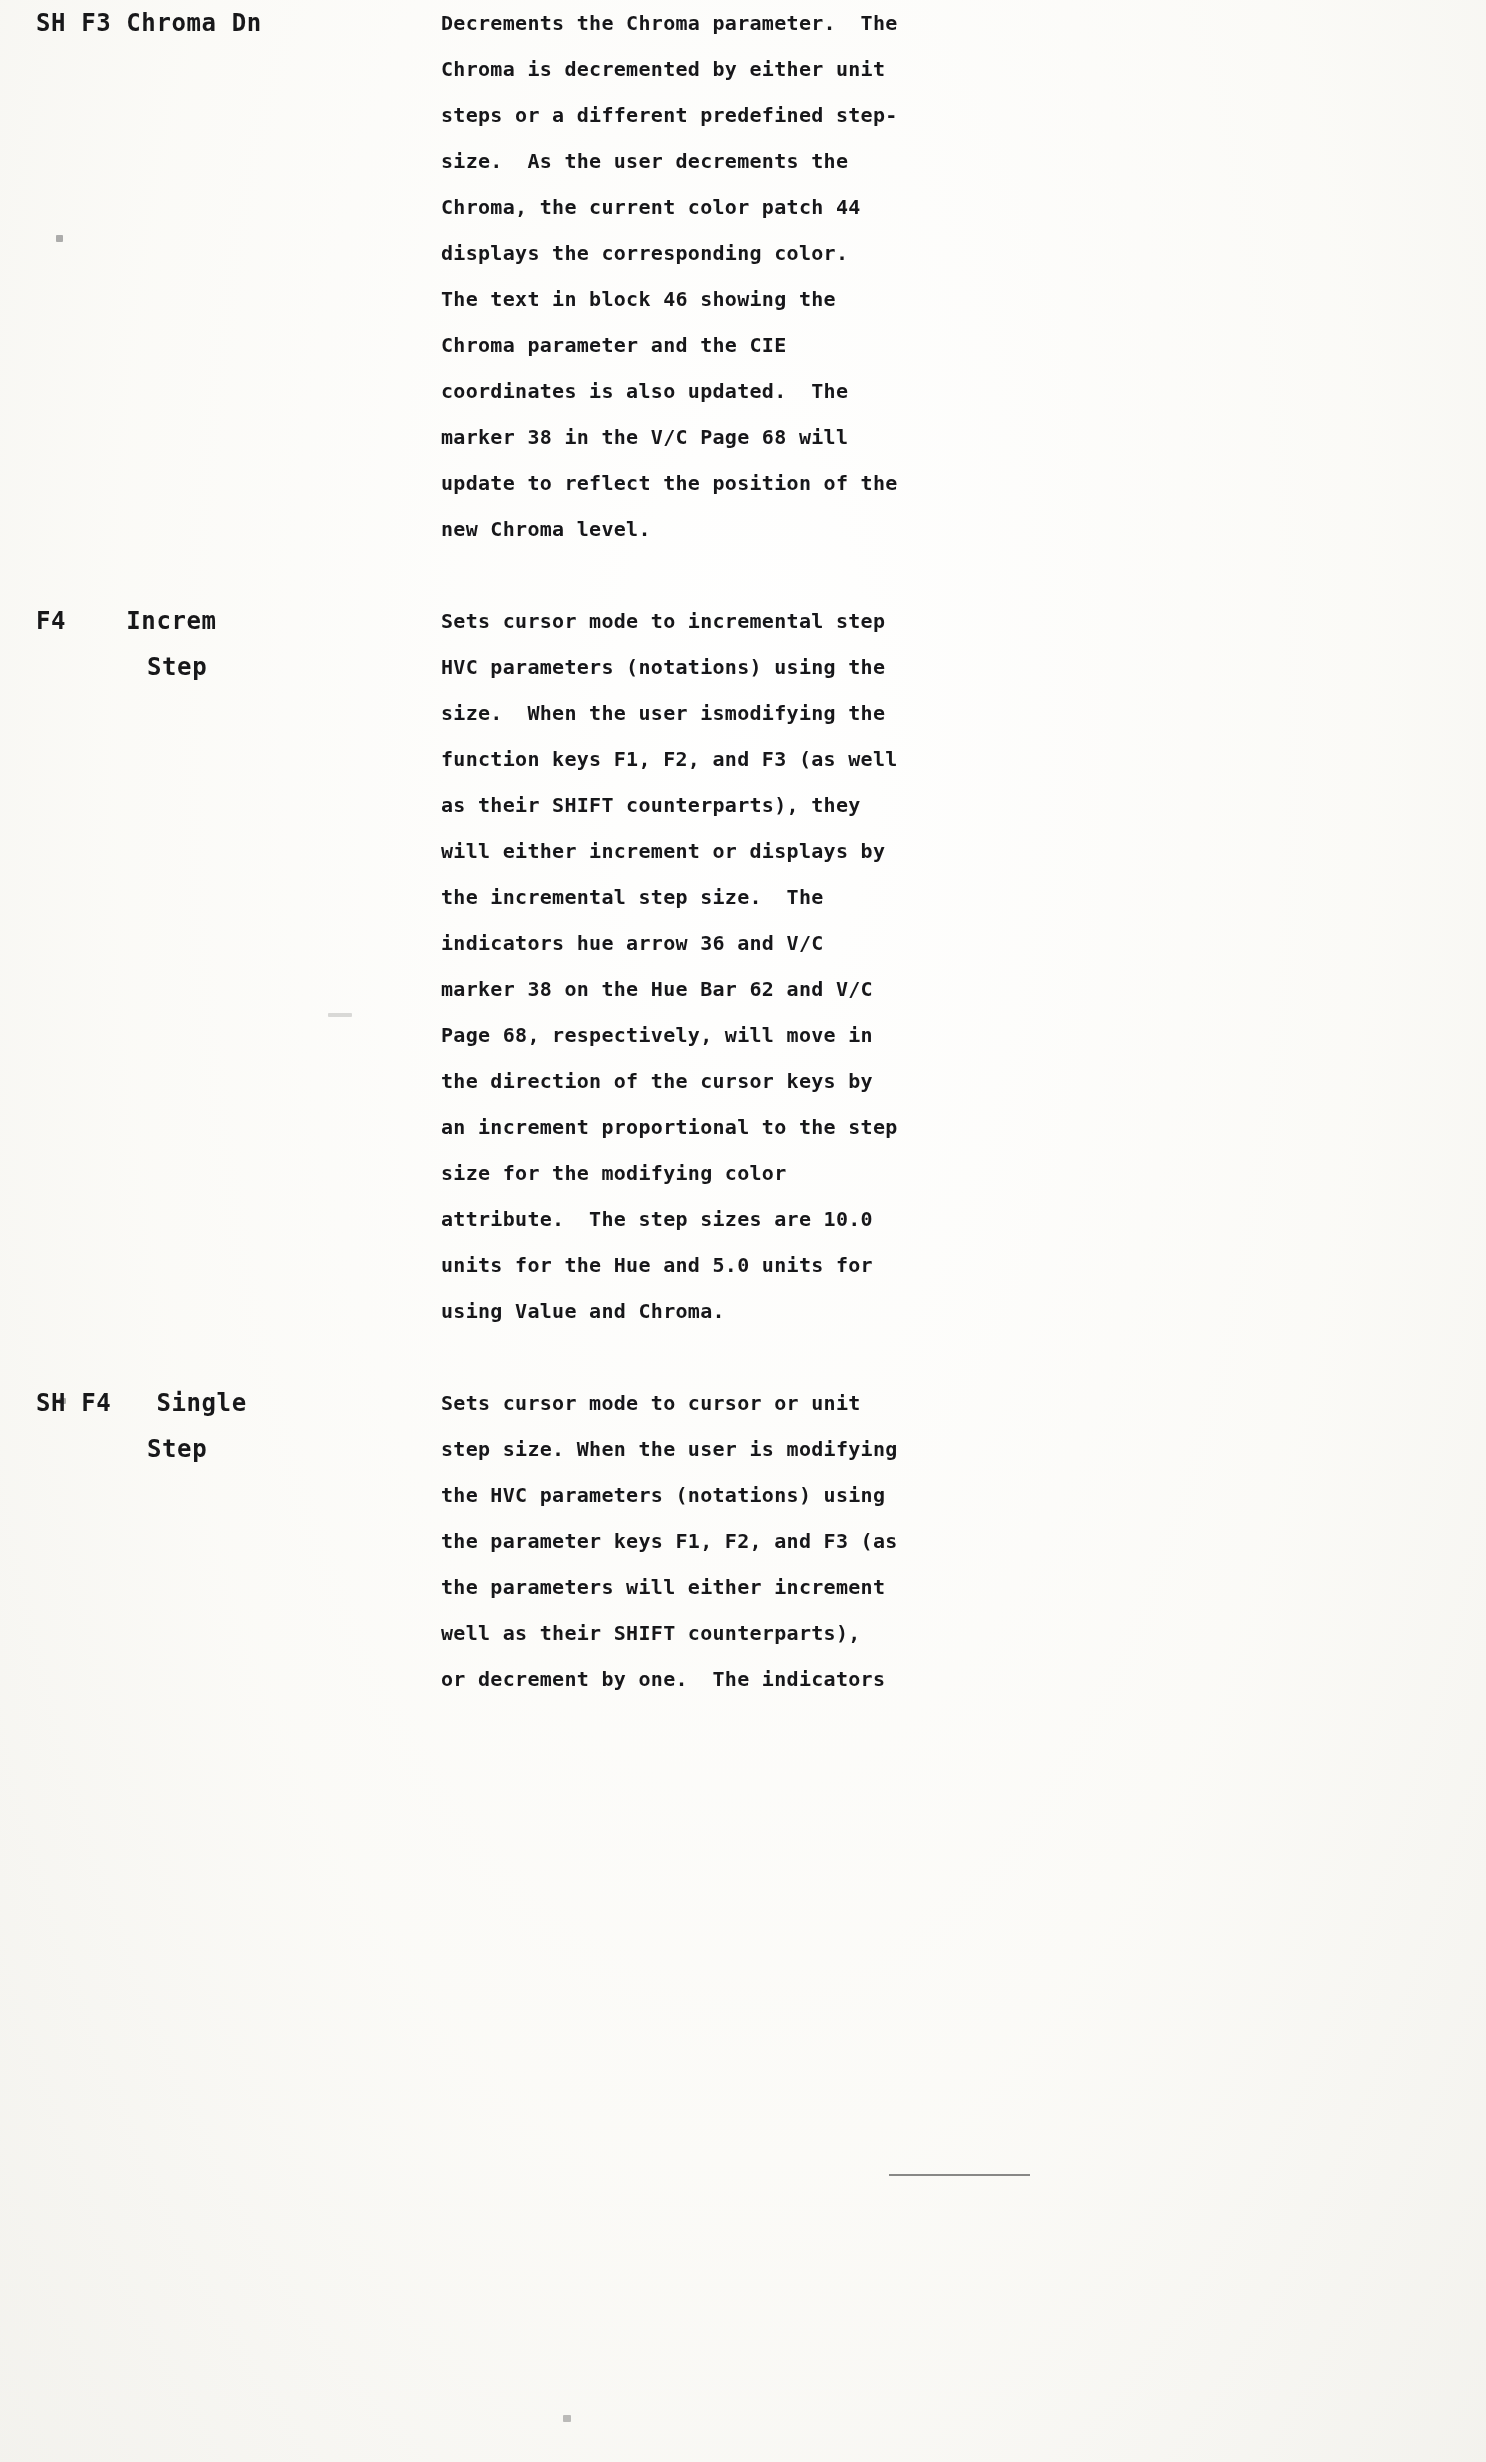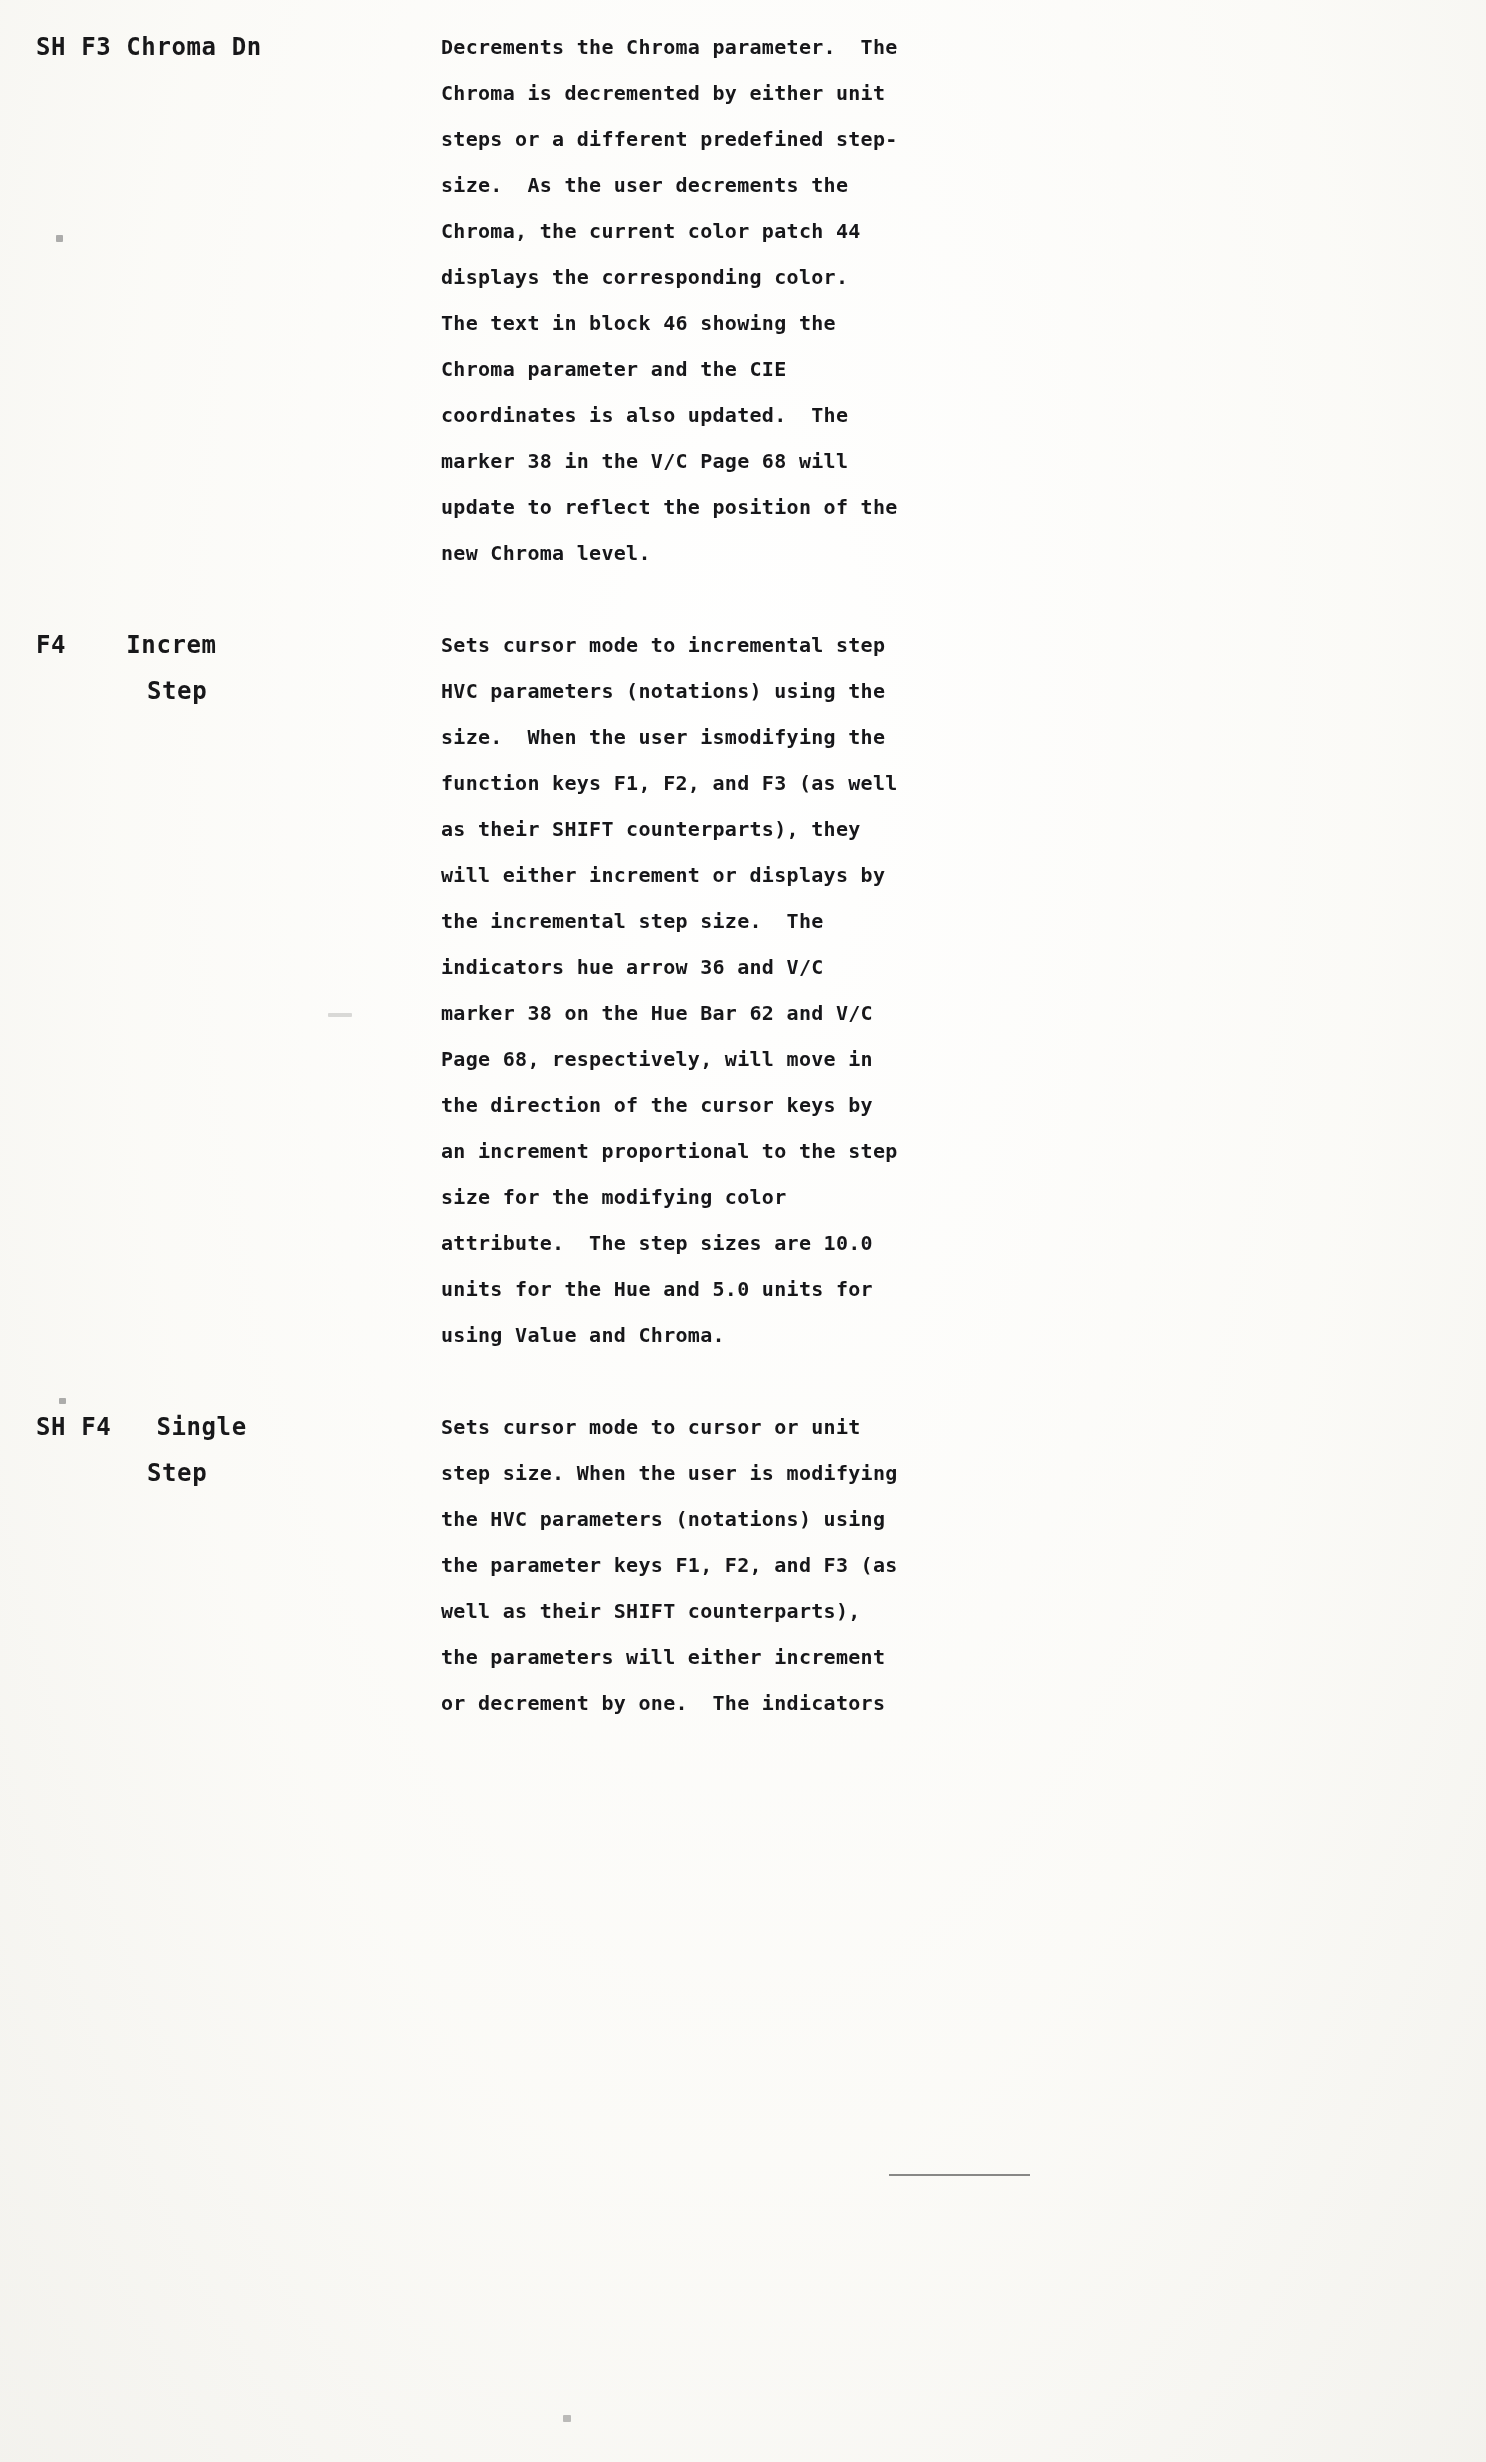--- a/index.html
+++ b/index.html
@@ -97,21 +97,21 @@
 <div class="page">
 
   <div class="speck speck-a"></div>
   <div class="speck speck-b"></div>
   <div class="speck speck-c"></div>
   <div class="speck speck-d"></div>
   <div class="underline-faint"></div>
 
   <div class="content">
 
-    <div class="entry" style="margin-top:24px;">
+    <div class="entry" style="">
       <div class="row">
         <div class="key-col">
           <span class="keyline">SH F3 Chroma Dn</span>
         </div>
         <div class="desc-col">
           <span class="descline">Decrements the Chroma parameter.  The</span>
           <span class="descline">Chroma is decremented by either unit</span>
           <span class="descline">steps or a different predefined step-</span>
           <span class="descline">size.  As the user decrements the</span>
           <span class="descline">Chroma, the current color patch 44</span>
@@ -157,22 +157,22 @@
       <div class="row">
         <div class="key-col">
           <span class="keyline">SH F4   Single</span>
           <span class="keyline indent-1">Step</span>
         </div>
         <div class="desc-col">
           <span class="descline">Sets cursor mode to cursor or unit</span>
           <span class="descline">step size. When the user is modifying</span>
           <span class="descline">the HVC parameters (notations) using</span>
           <span class="descline">the parameter keys F1, F2, and F3 (as</span>
+          <span class="descline">the parameters will either increment</span>
           <span class="descline">well as their SHIFT counterparts),</span>
-          <span class="descline">the parameters will either increment</span>
           <span class="descline">or decrement by one.  The indicators</span>
         </div>
       </div>
     </div>
 
   </div>
 </div>
 
 
 </body></html>

